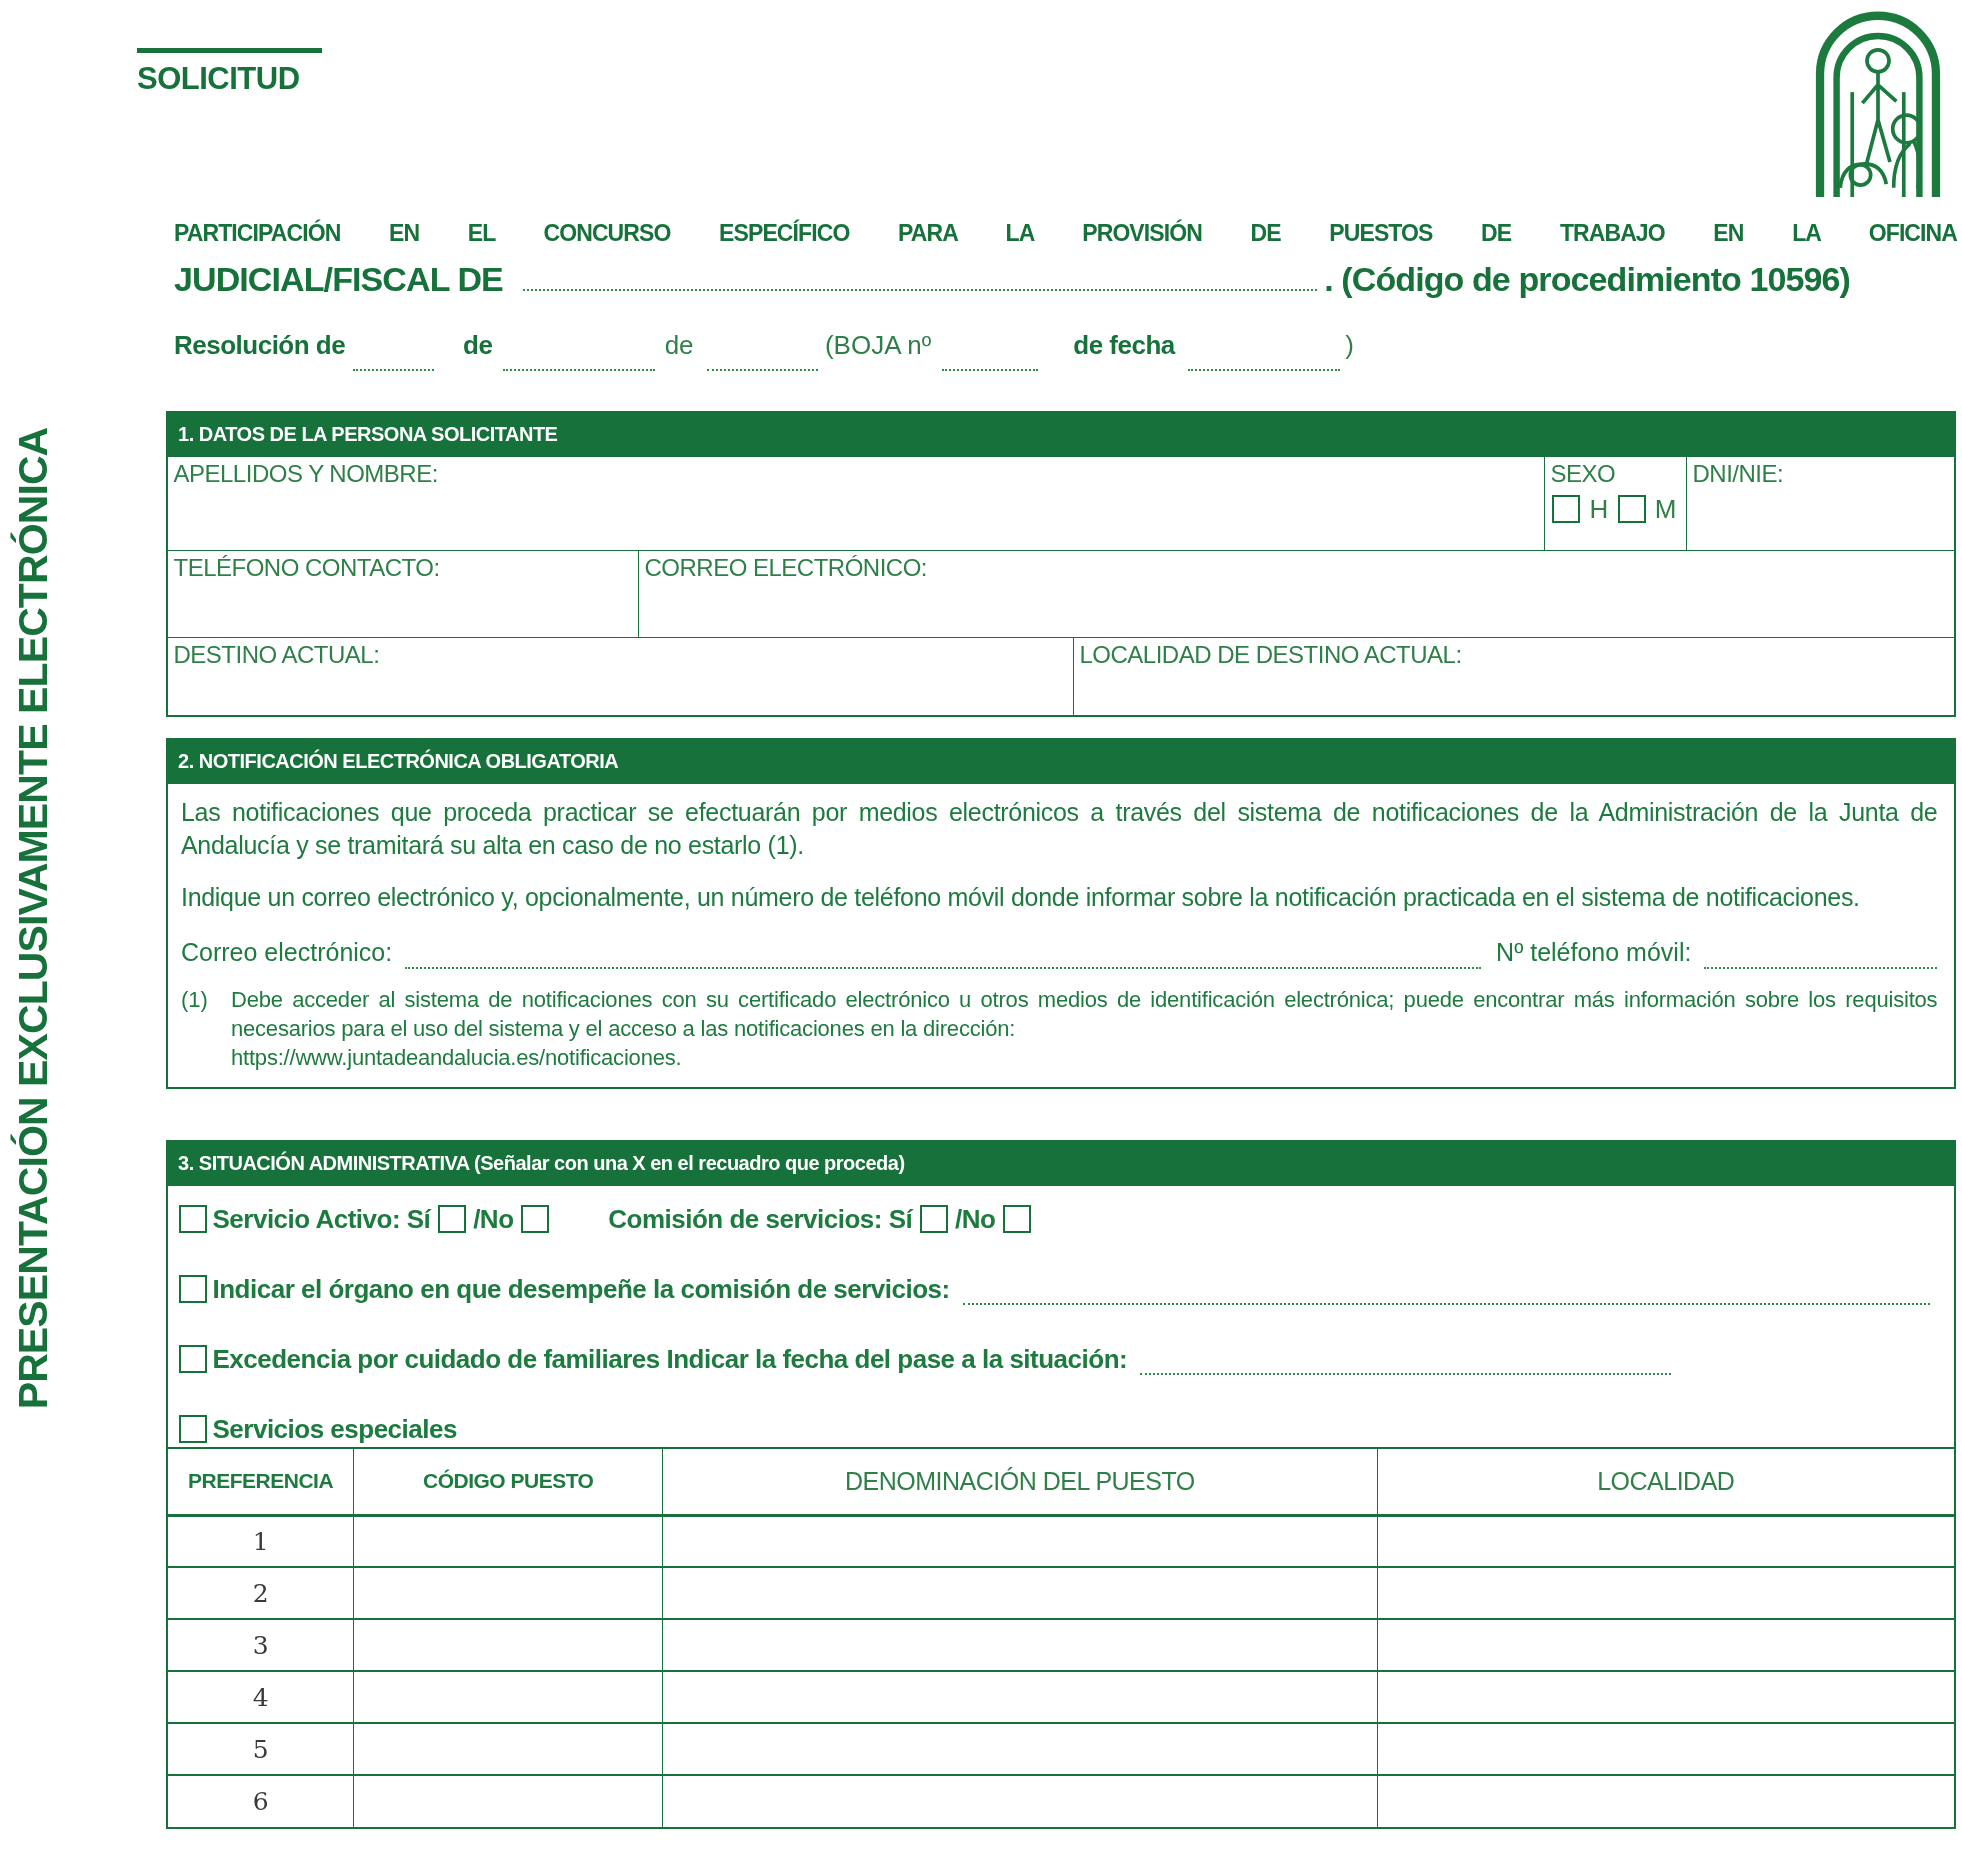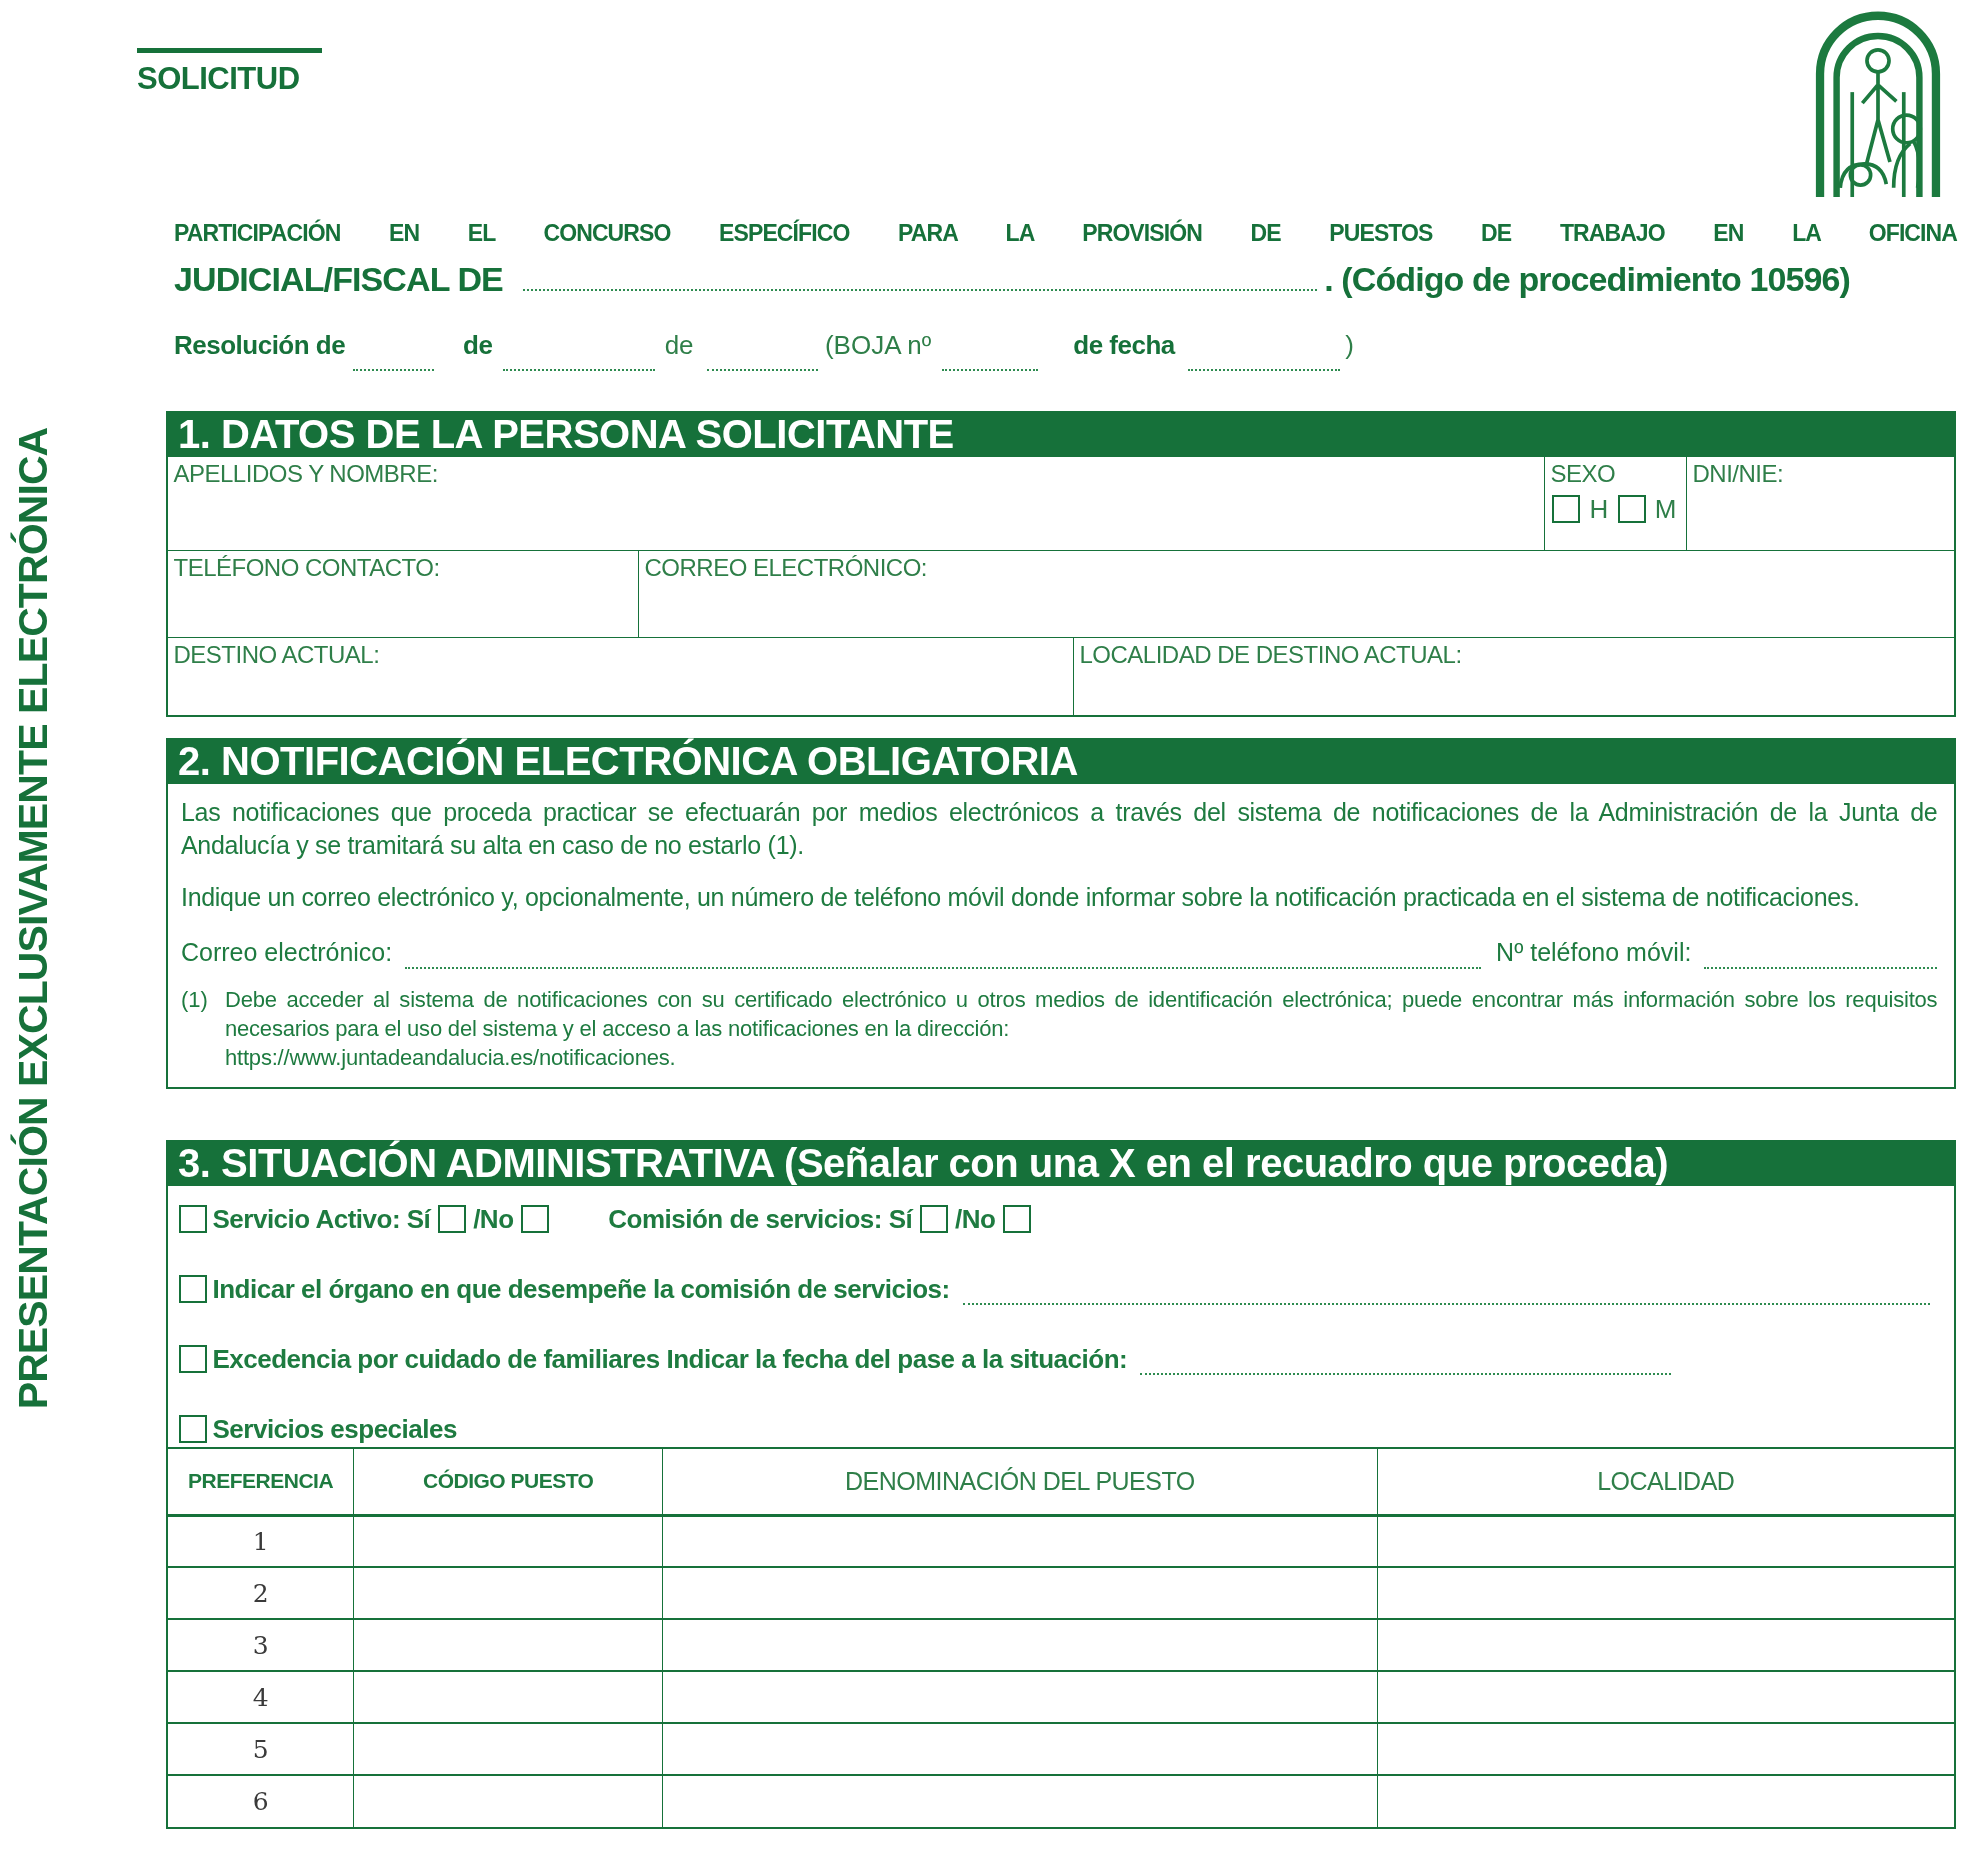--- a/index.html
+++ b/index.html
@@ -36,21 +36,21 @@
   .l2 .fill{flex:0 0 794px;margin-left:20px;height:31px;}
   .l2 .suffix{margin-left:7.4px;white-space:nowrap;}
   
   .resol{position:absolute;left:174px;top:330px;display:flex;align-items:baseline;font-size:26px;color:var(--g);height:41px;}
   .resol .b{font-weight:bold;letter-spacing:-0.5px;}
   .resol .lt{font-weight:400;color:var(--gl);}
   .resol .blank{height:28px;align-self:flex-end;}
   
   .section{position:absolute;left:166px;width:1790px;border:2.8px solid var(--g);background:#fff;}
   .sec-head{
-    background:var(--g);color:#fff;font-weight:bold;font-size:40px;letter-spacing:-0.5px;
+    background:var(--g);color:#fff;font-weight:bold;font-size:20px;letter-spacing:-0.5px;
     height:45px;line-height:45px;padding-left:11px;margin:-0.9px;-webkit-margin:0;
   }
   .cell-label{font-size:24px;font-weight:400;color:var(--gl);letter-spacing:-0.5px;padding:2.8px 0 0 5.5px;}
   
   #sec1{top:411px;}
   .s1-row{display:flex;border-top:1.8px solid var(--g);}
   .s1-row:first-of-type{border-top:none;}
   .s1-cell{border-left:1.8px solid var(--g);}
   .s1-cell:first-child{border-left:none;}
   .r1{height:94px;}
@@ -61,21 +61,21 @@
   .cb-lbl{font-size:26px;color:var(--gl);font-weight:400;}
   
   #sec2{top:738px;}
   .s2-body{padding:13px 16.6px 14.8px 13px;font-size:25px;color:var(--gt);}
   .s2-body p{ text-align:justify;line-height:33px;letter-spacing:-0.3px;}
   .s2-body p + p{margin-top:18.5px;}
   .correo-row{display:flex;align-items:baseline;margin-top:22px;line-height:33px;}
   .correo-row .blank{height:28px;align-self:flex-end;}
   .footnote{display:flex;margin-top:16.6px;font-size:22px;line-height:29px;}
   .footnote .marker{flex:0 0 44px;}
-  .footnote .ftxt{flex:1;text-align:justify;letter-spacing:-0.2px;}
+  .footnote .ftxt{flex:1;text-align:justify;letter-spacing:-0.2px;margin-left:6px;}
   
   #sec3{top:1140px;}
   .s3-body{padding:18.5px 16.6px 24px 11px;}
   .s3-item{display:flex;align-items:center;font-size:26px;font-weight:bold;color:var(--gt);letter-spacing:-0.5px;}
   .s3-item .cb{width:28px;height:28px;margin-right:5.5px;flex:0 0 auto;}
   .s3-item .cb.inline{margin:0 7.4px;}
   .s3-item + .s3-item{margin-top:39px;}
   .s3-item .blank{height:24px;align-self:flex-end;margin-left:13px;}
   .gap56{width:52px;}
   

